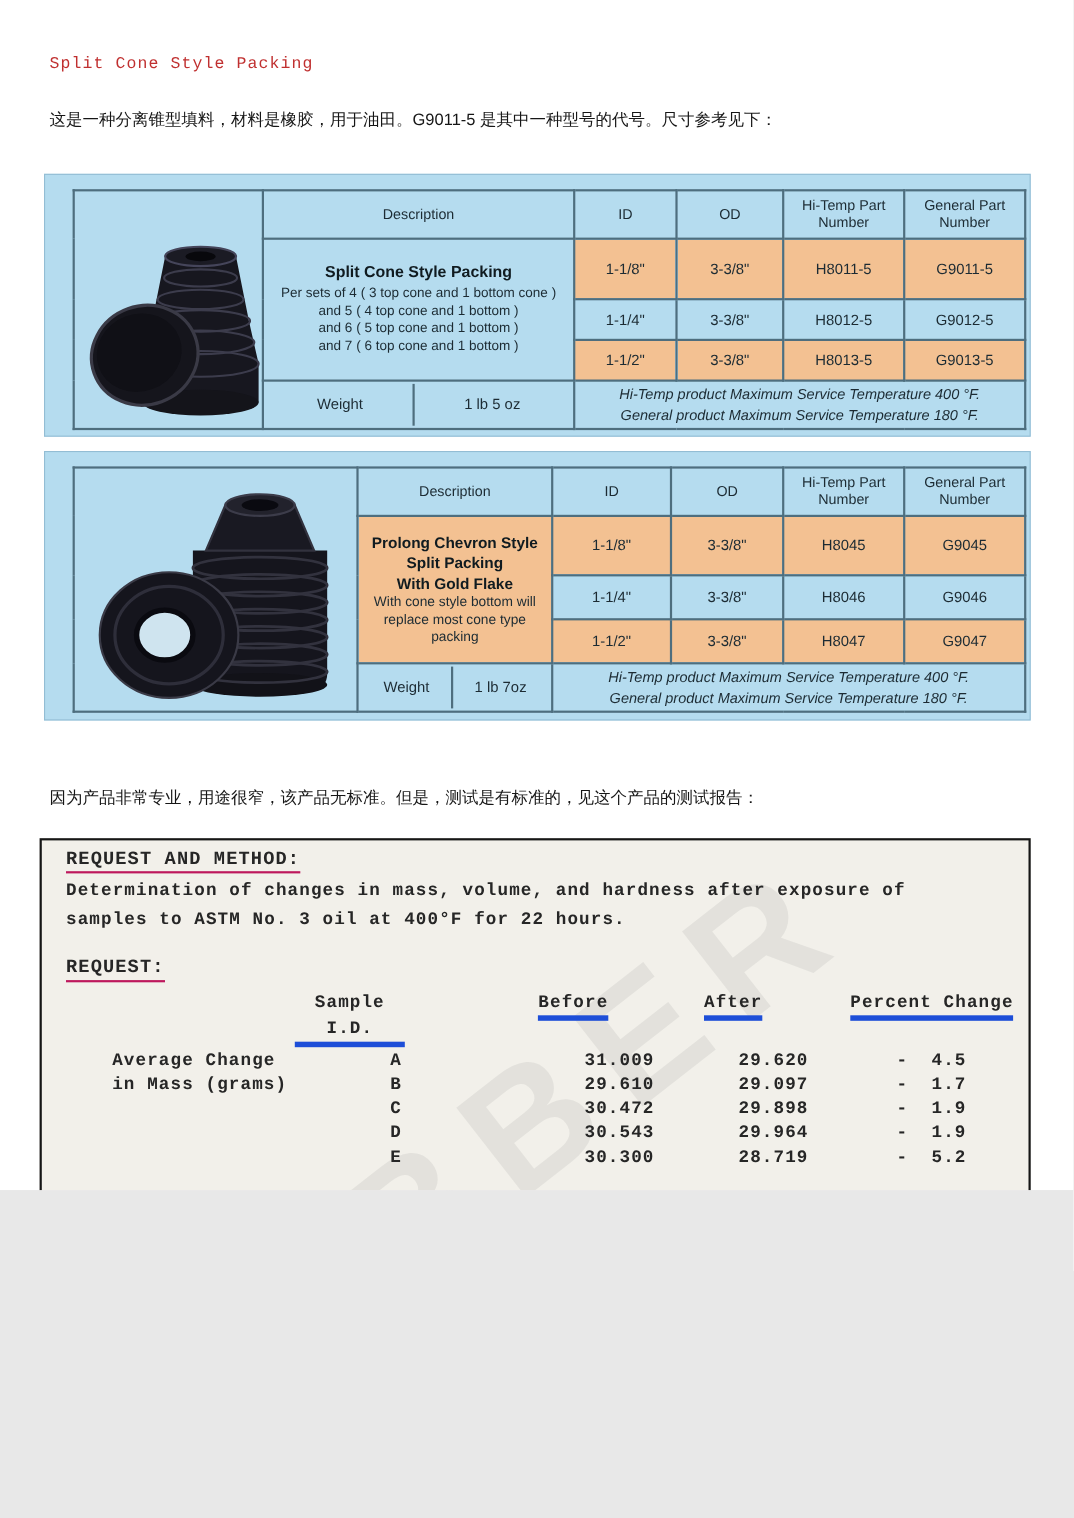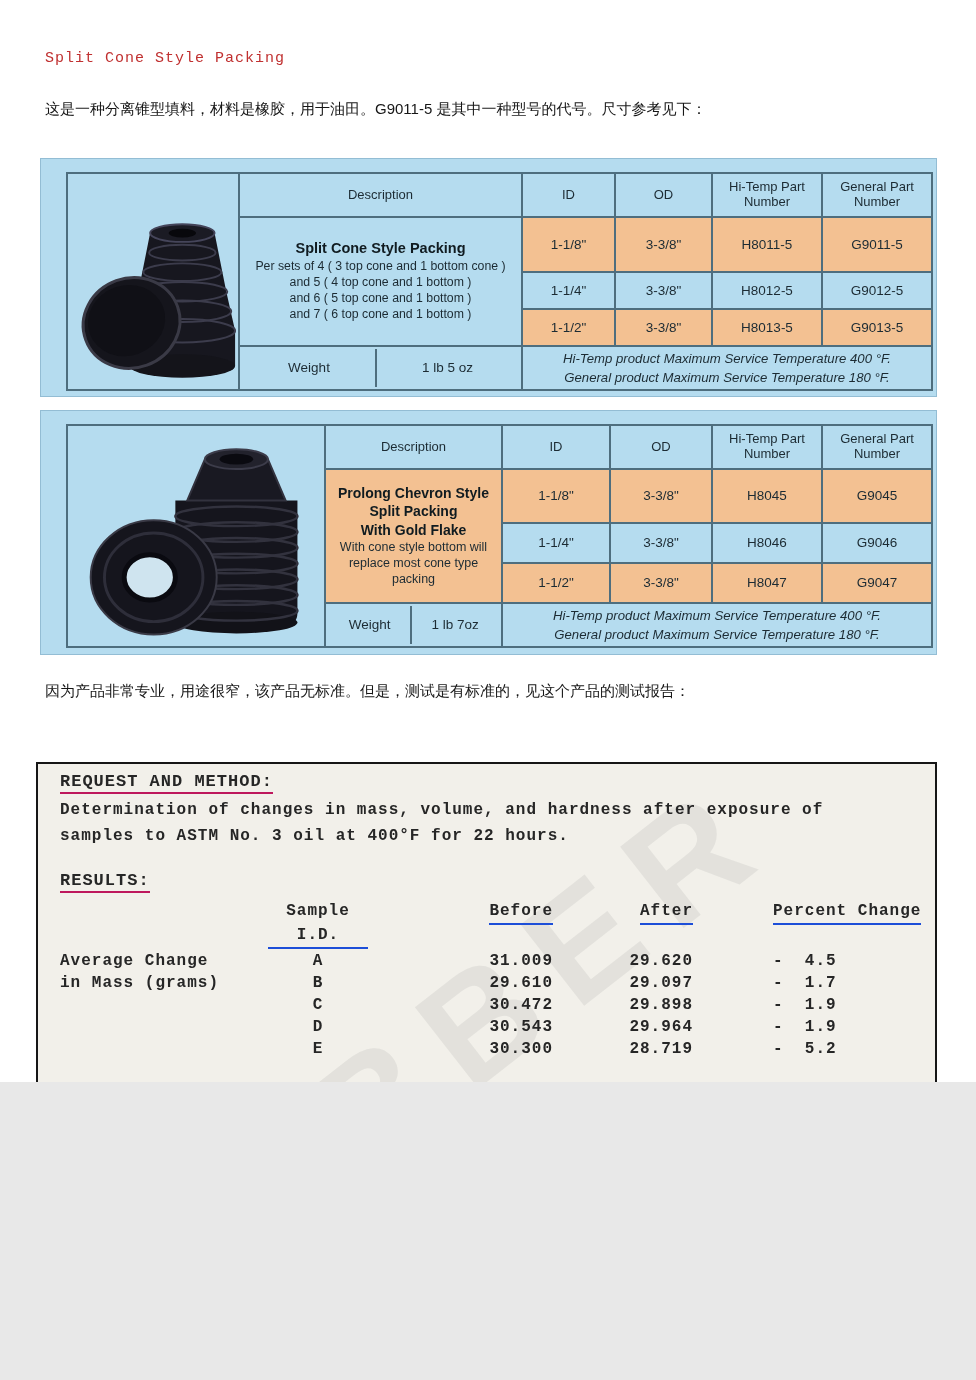--- a/index.html
+++ b/index.html
@@ -8,21 +8,21 @@
   }
   html,body{margin:0;padding:0;background:#e8e8e8;}
   .page{position:relative;width:976px;height:1082px;background:#ffffff;margin:0 auto;
         font-family:"Liberation Sans",sans-serif;color:#111;overflow:hidden;}
 
   .doc-title{position:absolute;left:45px;top:50px;font-family:"Liberation Mono",monospace;
              font-size:15px;letter-spacing:1px;color:var(--title-red);}
   .para{position:absolute;left:45px;width:905px;font-size:15px;color:#161616;}
   .para-intro{top:100px;}
   .para-heat{top:690px;}
-  .para-standard{top:682px;}
+  .para-standard{top:716px;}
 
   
   .panel{position:absolute;left:40px;width:897px;background:var(--panel-blue);
          border:1px solid #93bdd4;box-sizing:border-box;padding:13px 14px;}
   .panel-1{top:158px;height:239px;}
   .panel-2{top:410px;height:245px;}
   table.ptable{border-collapse:collapse;table-layout:fixed;width:100%;height:100%;
                background:var(--panel-blue);margin-left:11px;}
   table.ptable td{border:2px solid var(--tb);padding:2px 3px;text-align:center;
                   vertical-align:middle;font-size:13.5px;color:#1c2b33;overflow:hidden;}
@@ -49,26 +49,26 @@
         font-family:"Liberation Sans",sans-serif;letter-spacing:26px;color:rgba(150,150,150,0.16);
         transform:rotate(-38deg);transform-origin:left top;white-space:nowrap;pointer-events:none;}
   .scan-inner{position:relative;}
   .rq-head,.res-head{display:inline-block;font-size:17px;border-bottom:2px solid #be185d;
         padding-bottom:1px;margin-bottom:3px;}
   .rq-line{font-size:16px;line-height:26px;white-space:pre;}
   .res-head{margin-top:22px;}
   .res-row{display:grid;grid-template-columns:208px 100px 185px 140px auto;
            font-size:16px;line-height:22px;}
   .res-header{margin-top:3px;line-height:24px;}
-  .res-header span{display:inline-block;border-bottom:2px solid #1d4ed8;}
+  .res-header span{display:inline-block;border-bottom:5px solid #1d4ed8;}
   .cell-label{text-align:left;}
   .cell-sample{text-align:center;}
   .cell-before,.cell-after{text-align:right;}
   .cell-pct{padding-left:80px;white-space:pre;}
-  .res-section{margin-top:1px;}
+  .res-section{margin-top:1px;margin-left:42px;}
   .res-section + .res-section{margin-top:22px;}
 
   .footer-mark{position:absolute;right:24px;top:1348px;font-size:17px;font-weight:bold;
         letter-spacing:1px;color:#ffd9d9;-webkit-text-stroke:1px var(--footer-red);
         text-shadow:0 0 1px var(--footer-red);}
 </style>
 </head>
 <body>
 
 <div class="page">
@@ -235,21 +235,21 @@
   </div>
 
   <div class="para para-standard">因为产品非常专业，用途很窄，该产品无标准。但是，测试是有标准的，见这个产品的测试报告：</div>
 
   <div class="scan">
     <div class="scan-watermark">RUBBER</div>
     <div class="scan-inner">
       <div><span class="rq-head">REQUEST AND METHOD:</span></div>
       <div class="rq-line">Determination of changes in mass, volume, and hardness after exposure of</div>
       <div class="rq-line">samples to ASTM No. 3 oil at 400°F for 22 hours.</div>
-      <div><span class="res-head">RESULTS:</span></div>
+      <div><span class="res-head">REQUEST:</span></div>
 
       <div class="res-row res-header">
         <div class="cell-label"></div>
         <div class="cell-sample"><span>Sample I.D.</span></div>
         <div class="cell-before"><span>Before</span></div>
         <div class="cell-after"><span>After</span></div>
         <div class="cell-pct"><span>Percent Change</span></div>
       </div>
 
       <div class="res-section">

